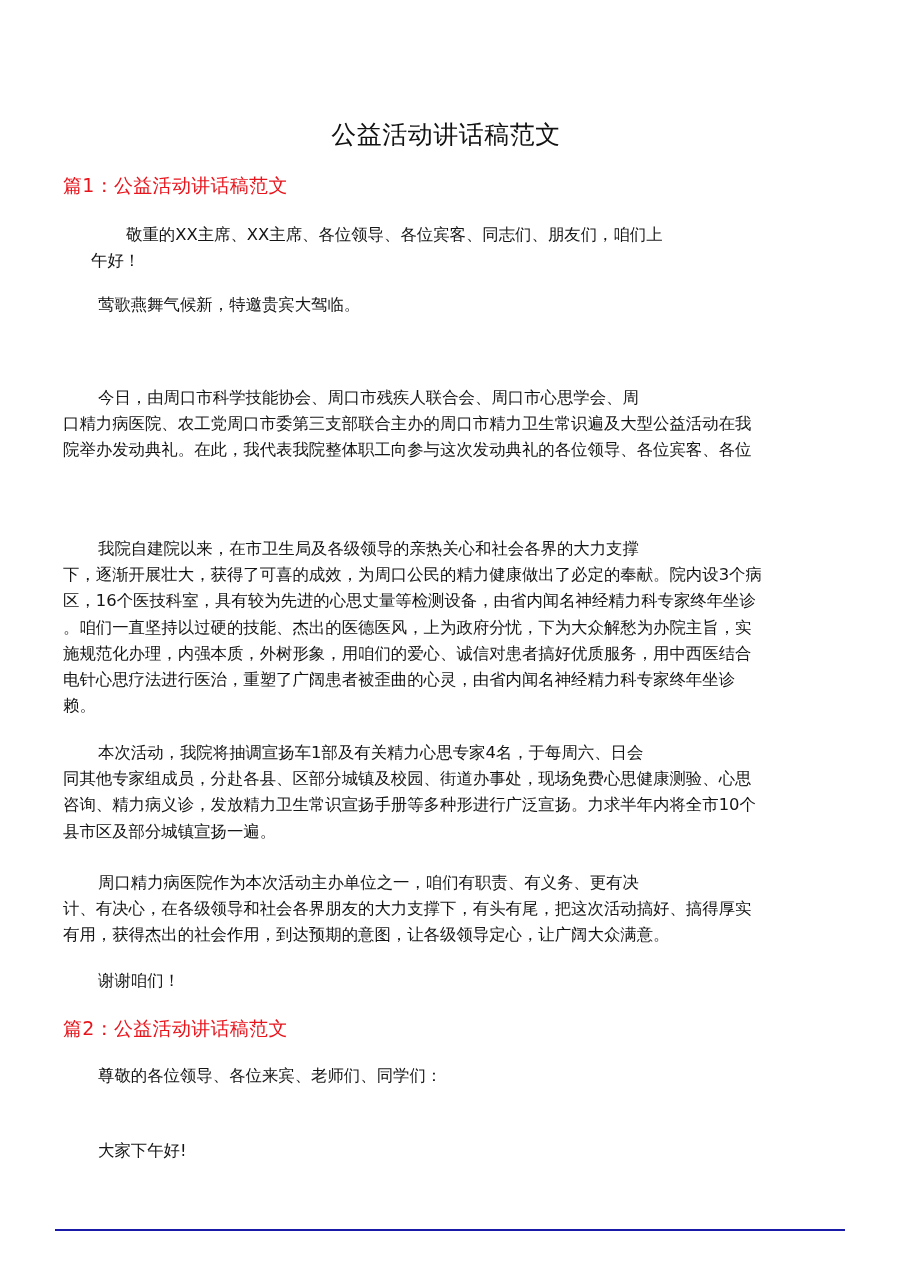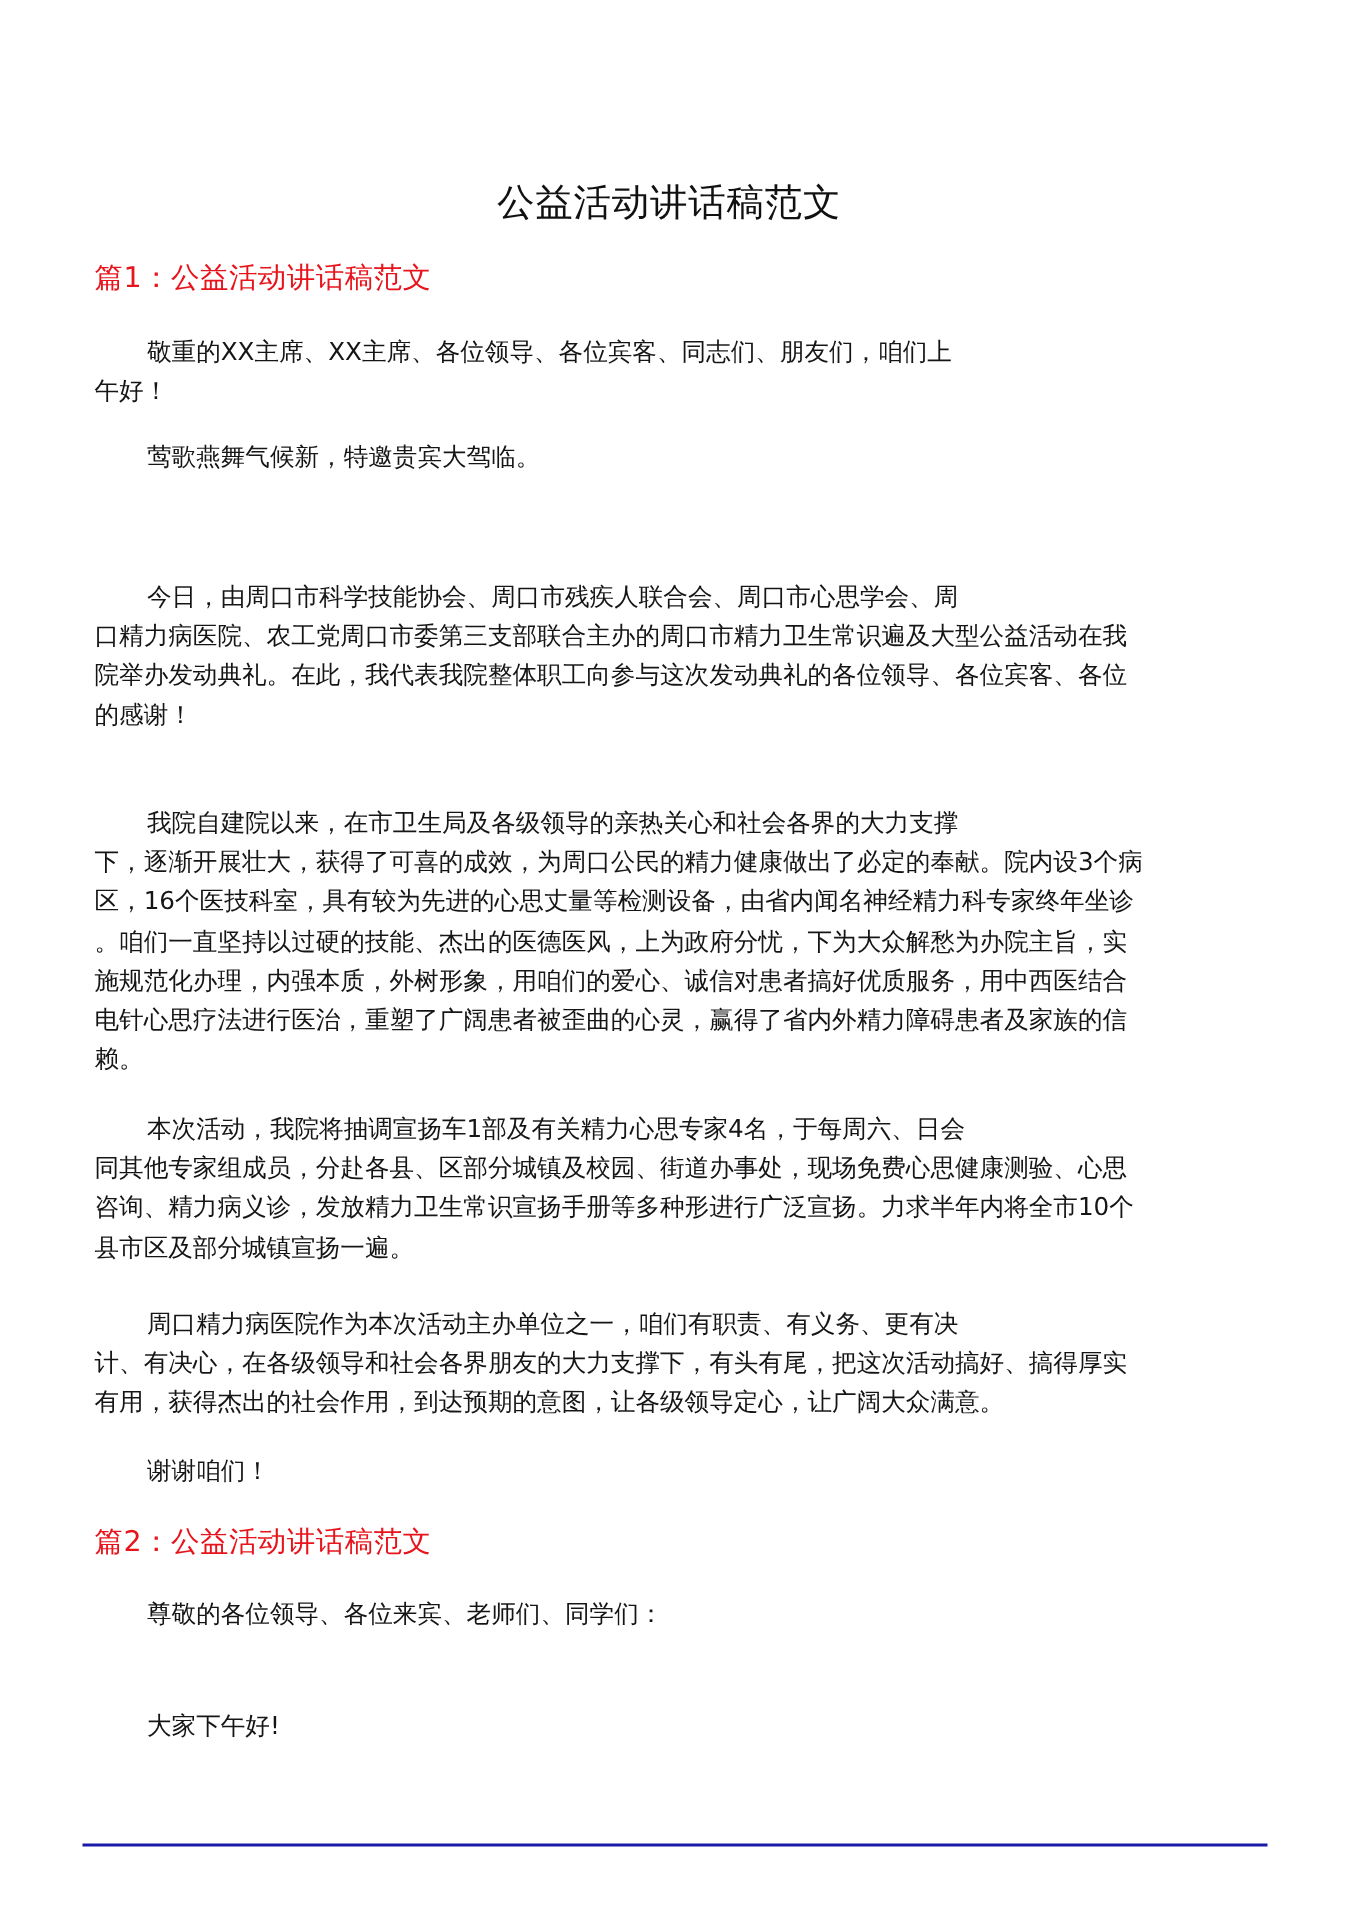--- a/index.html
+++ b/index.html
@@ -33,44 +33,43 @@
     }
   </style>
 </head>
 <body>
 
 <div class="page">
   <div class="title">公益活动讲话稿范文</div>
 
   <div class="section-heading" style="top:172px;">篇1：公益活动讲话稿范文</div>
 
-  <p class="para" style="top:222px;">
+  <p class="para" style="top:222px;margin-left:28px;">
     <span class="ln first">敬重的XX主席、XX主席、各位领导、各位宾客、同志们、朋友们，咱们上</span>
     <span class="ln">午好！</span>
   </p>
 
   <p class="para" style="top:292px;">
     <span class="ln first">莺歌燕舞气候新，特邀贵宾大驾临。</span>
   </p>
 
 
   <p class="para" style="top:385px;">
     <span class="ln first">今日，由周口市科学技能协会、周口市残疾人联合会、周口市心思学会、周</span>
     <span class="ln">口精力病医院、农工党周口市委第三支部联合主办的周口市精力卫生常识遍及大型公益活动在我</span>
     <span class="ln">院举办发动典礼。在此，我代表我院整体职工向参与这次发动典礼的各位领导、各位宾客、各位</span>
-    <span class="ln">的感谢！</span>
   </p>
 
   <p class="para" style="top:536px;">
     <span class="ln first">我院自建院以来，在市卫生局及各级领导的亲热关心和社会各界的大力支撑</span>
     <span class="ln">下，逐渐开展壮大，获得了可喜的成效，为周口公民的精力健康做出了必定的奉献。院内设3个病</span>
     <span class="ln">区，16个医技科室，具有较为先进的心思丈量等检测设备，由省内闻名神经精力科专家终年坐诊</span>
     <span class="ln">。咱们一直坚持以过硬的技能、杰出的医德医风，上为政府分忧，下为大众解愁为办院主旨，实</span>
     <span class="ln">施规范化办理，内强本质，外树形象，用咱们的爱心、诚信对患者搞好优质服务，用中西医结合</span>
-    <span class="ln">电针心思疗法进行医治，重塑了广阔患者被歪曲的心灵，赢得了省内外精力障碍患者及家族的信</span>
+    <span class="ln">电针心思疗法进行医治，重塑了广阔患者被歪曲的心灵，由省内闻名神经精力科专家终年坐诊</span>
     <span class="ln">赖。</span>
   </p>
 
   <p class="para" style="top:740px;">
     <span class="ln first">本次活动，我院将抽调宣扬车1部及有关精力心思专家4名，于每周六、日会</span>
     <span class="ln">同其他专家组成员，分赴各县、区部分城镇及校园、街道办事处，现场免费心思健康测验、心思</span>
     <span class="ln">咨询、精力病义诊，发放精力卫生常识宣扬手册等多种形进行广泛宣扬。力求半年内将全市10个</span>
     <span class="ln">县市区及部分城镇宣扬一遍。</span>
   </p>
 

